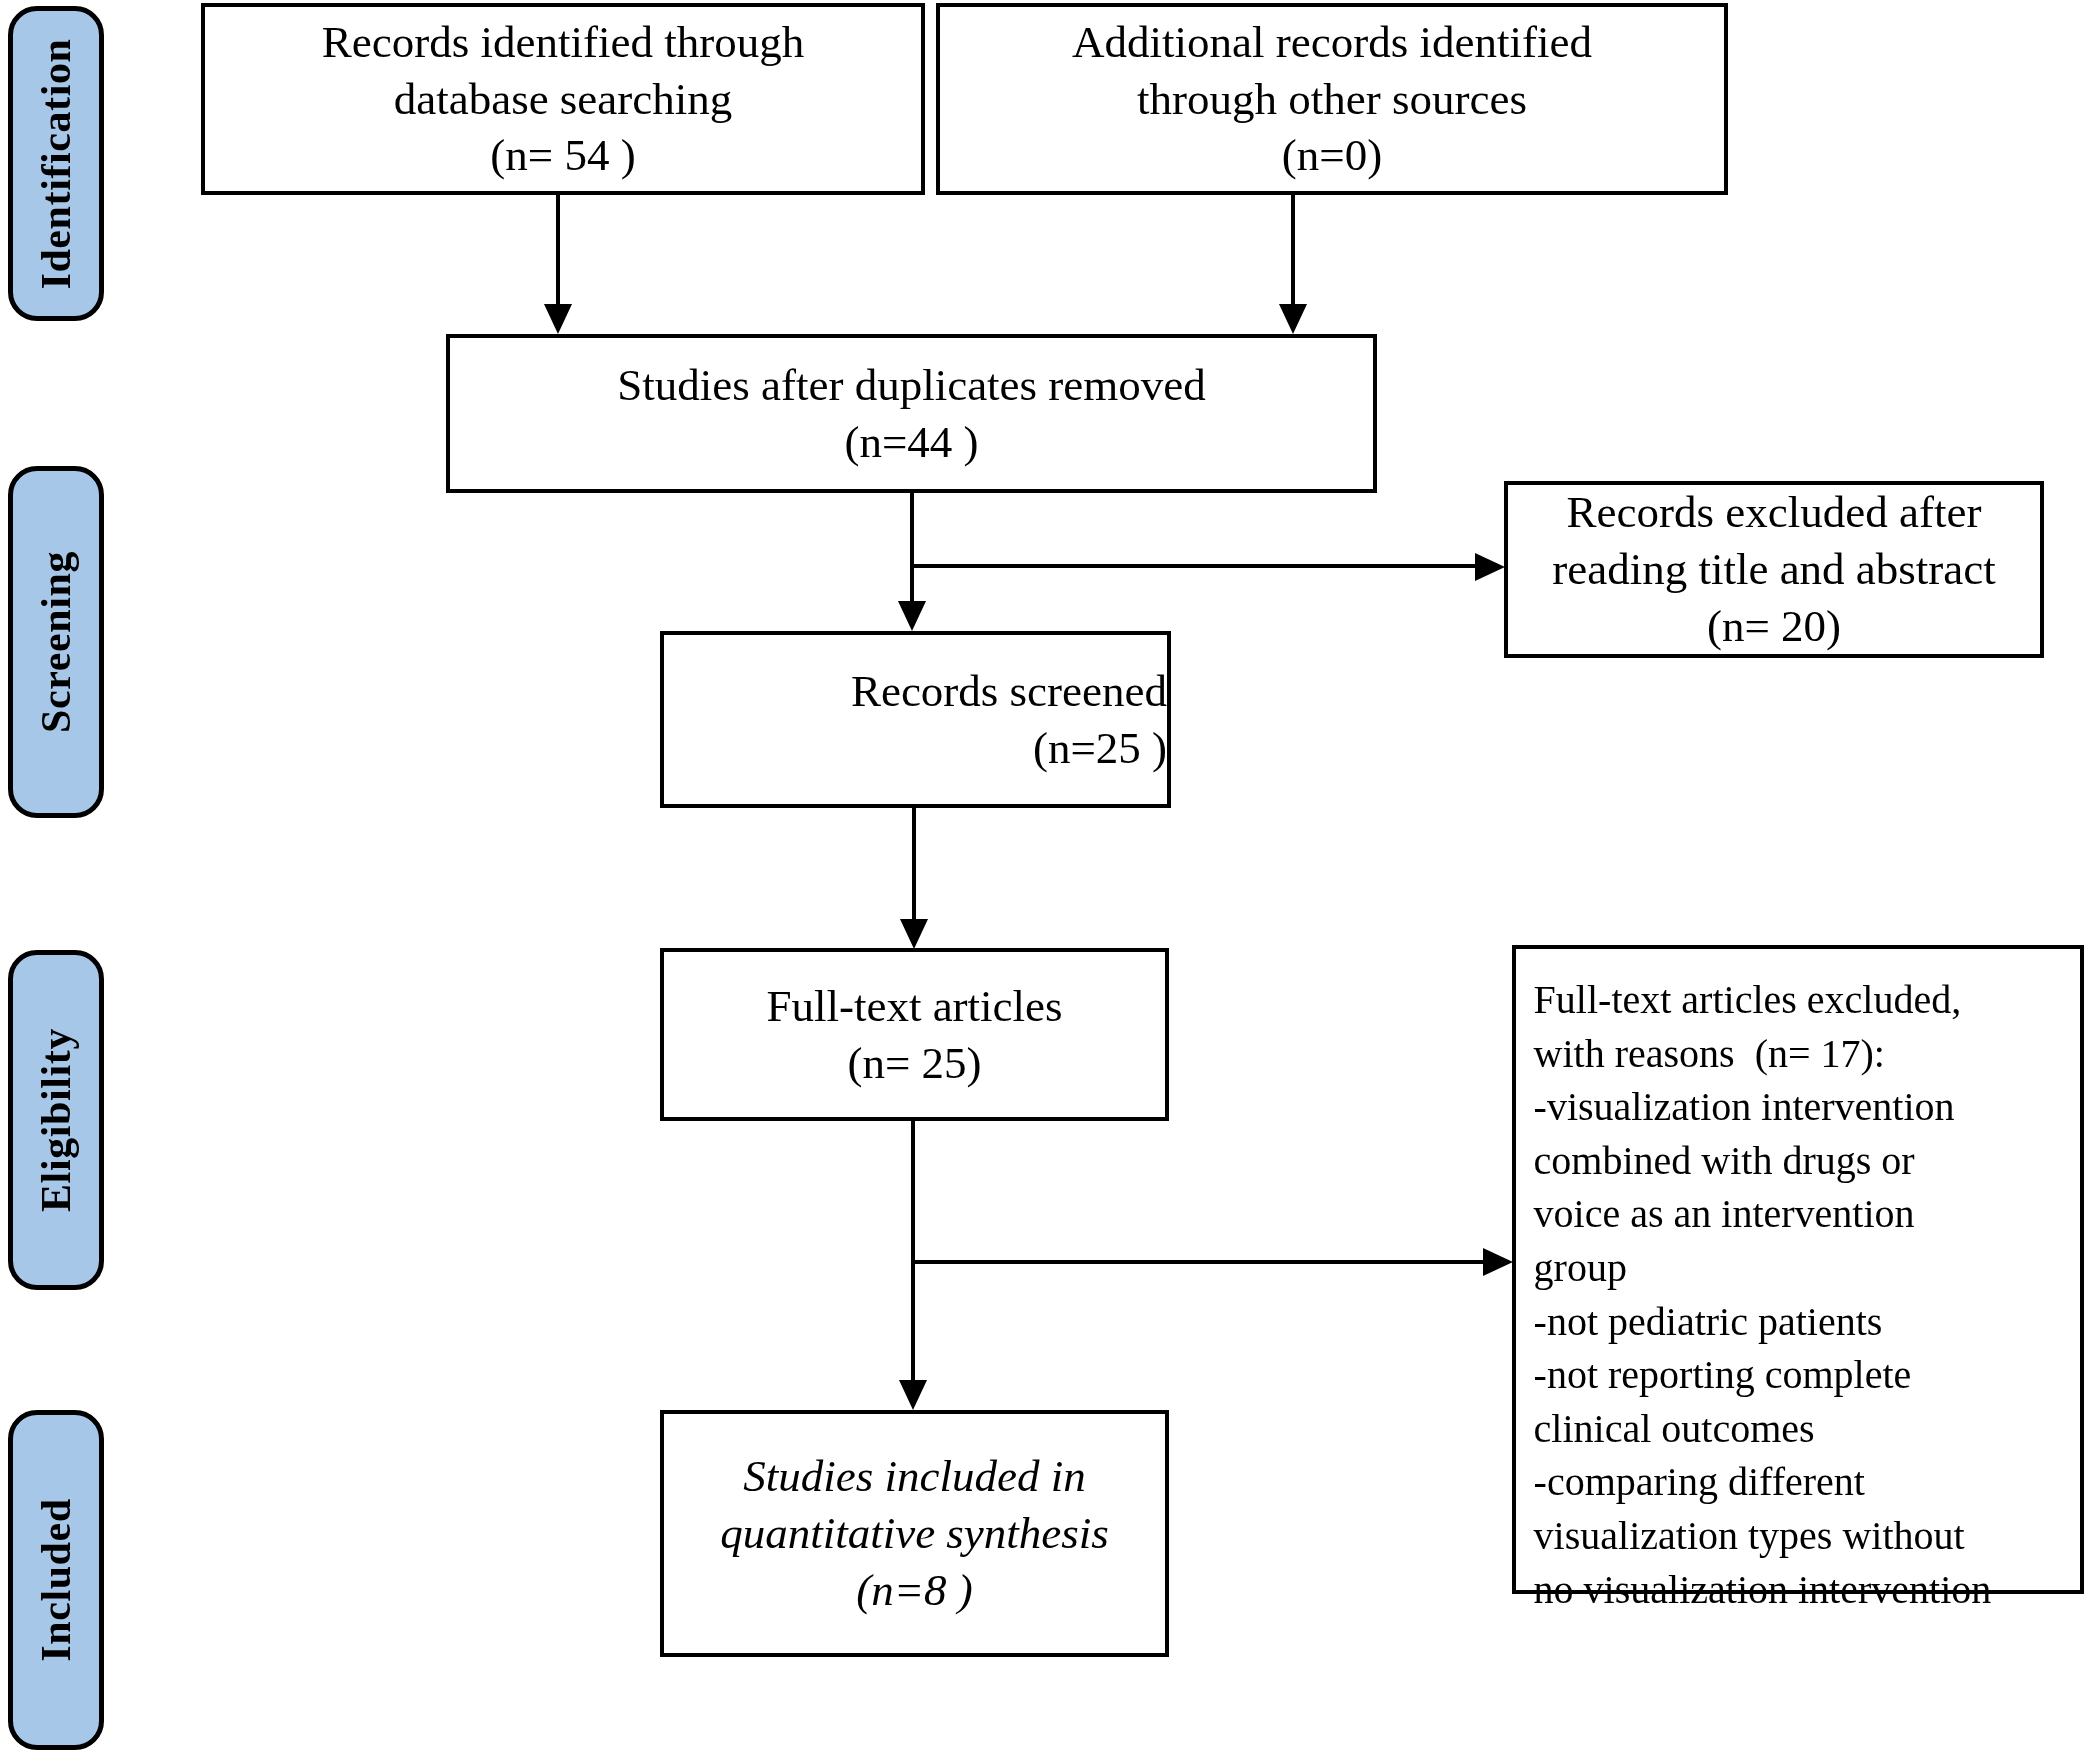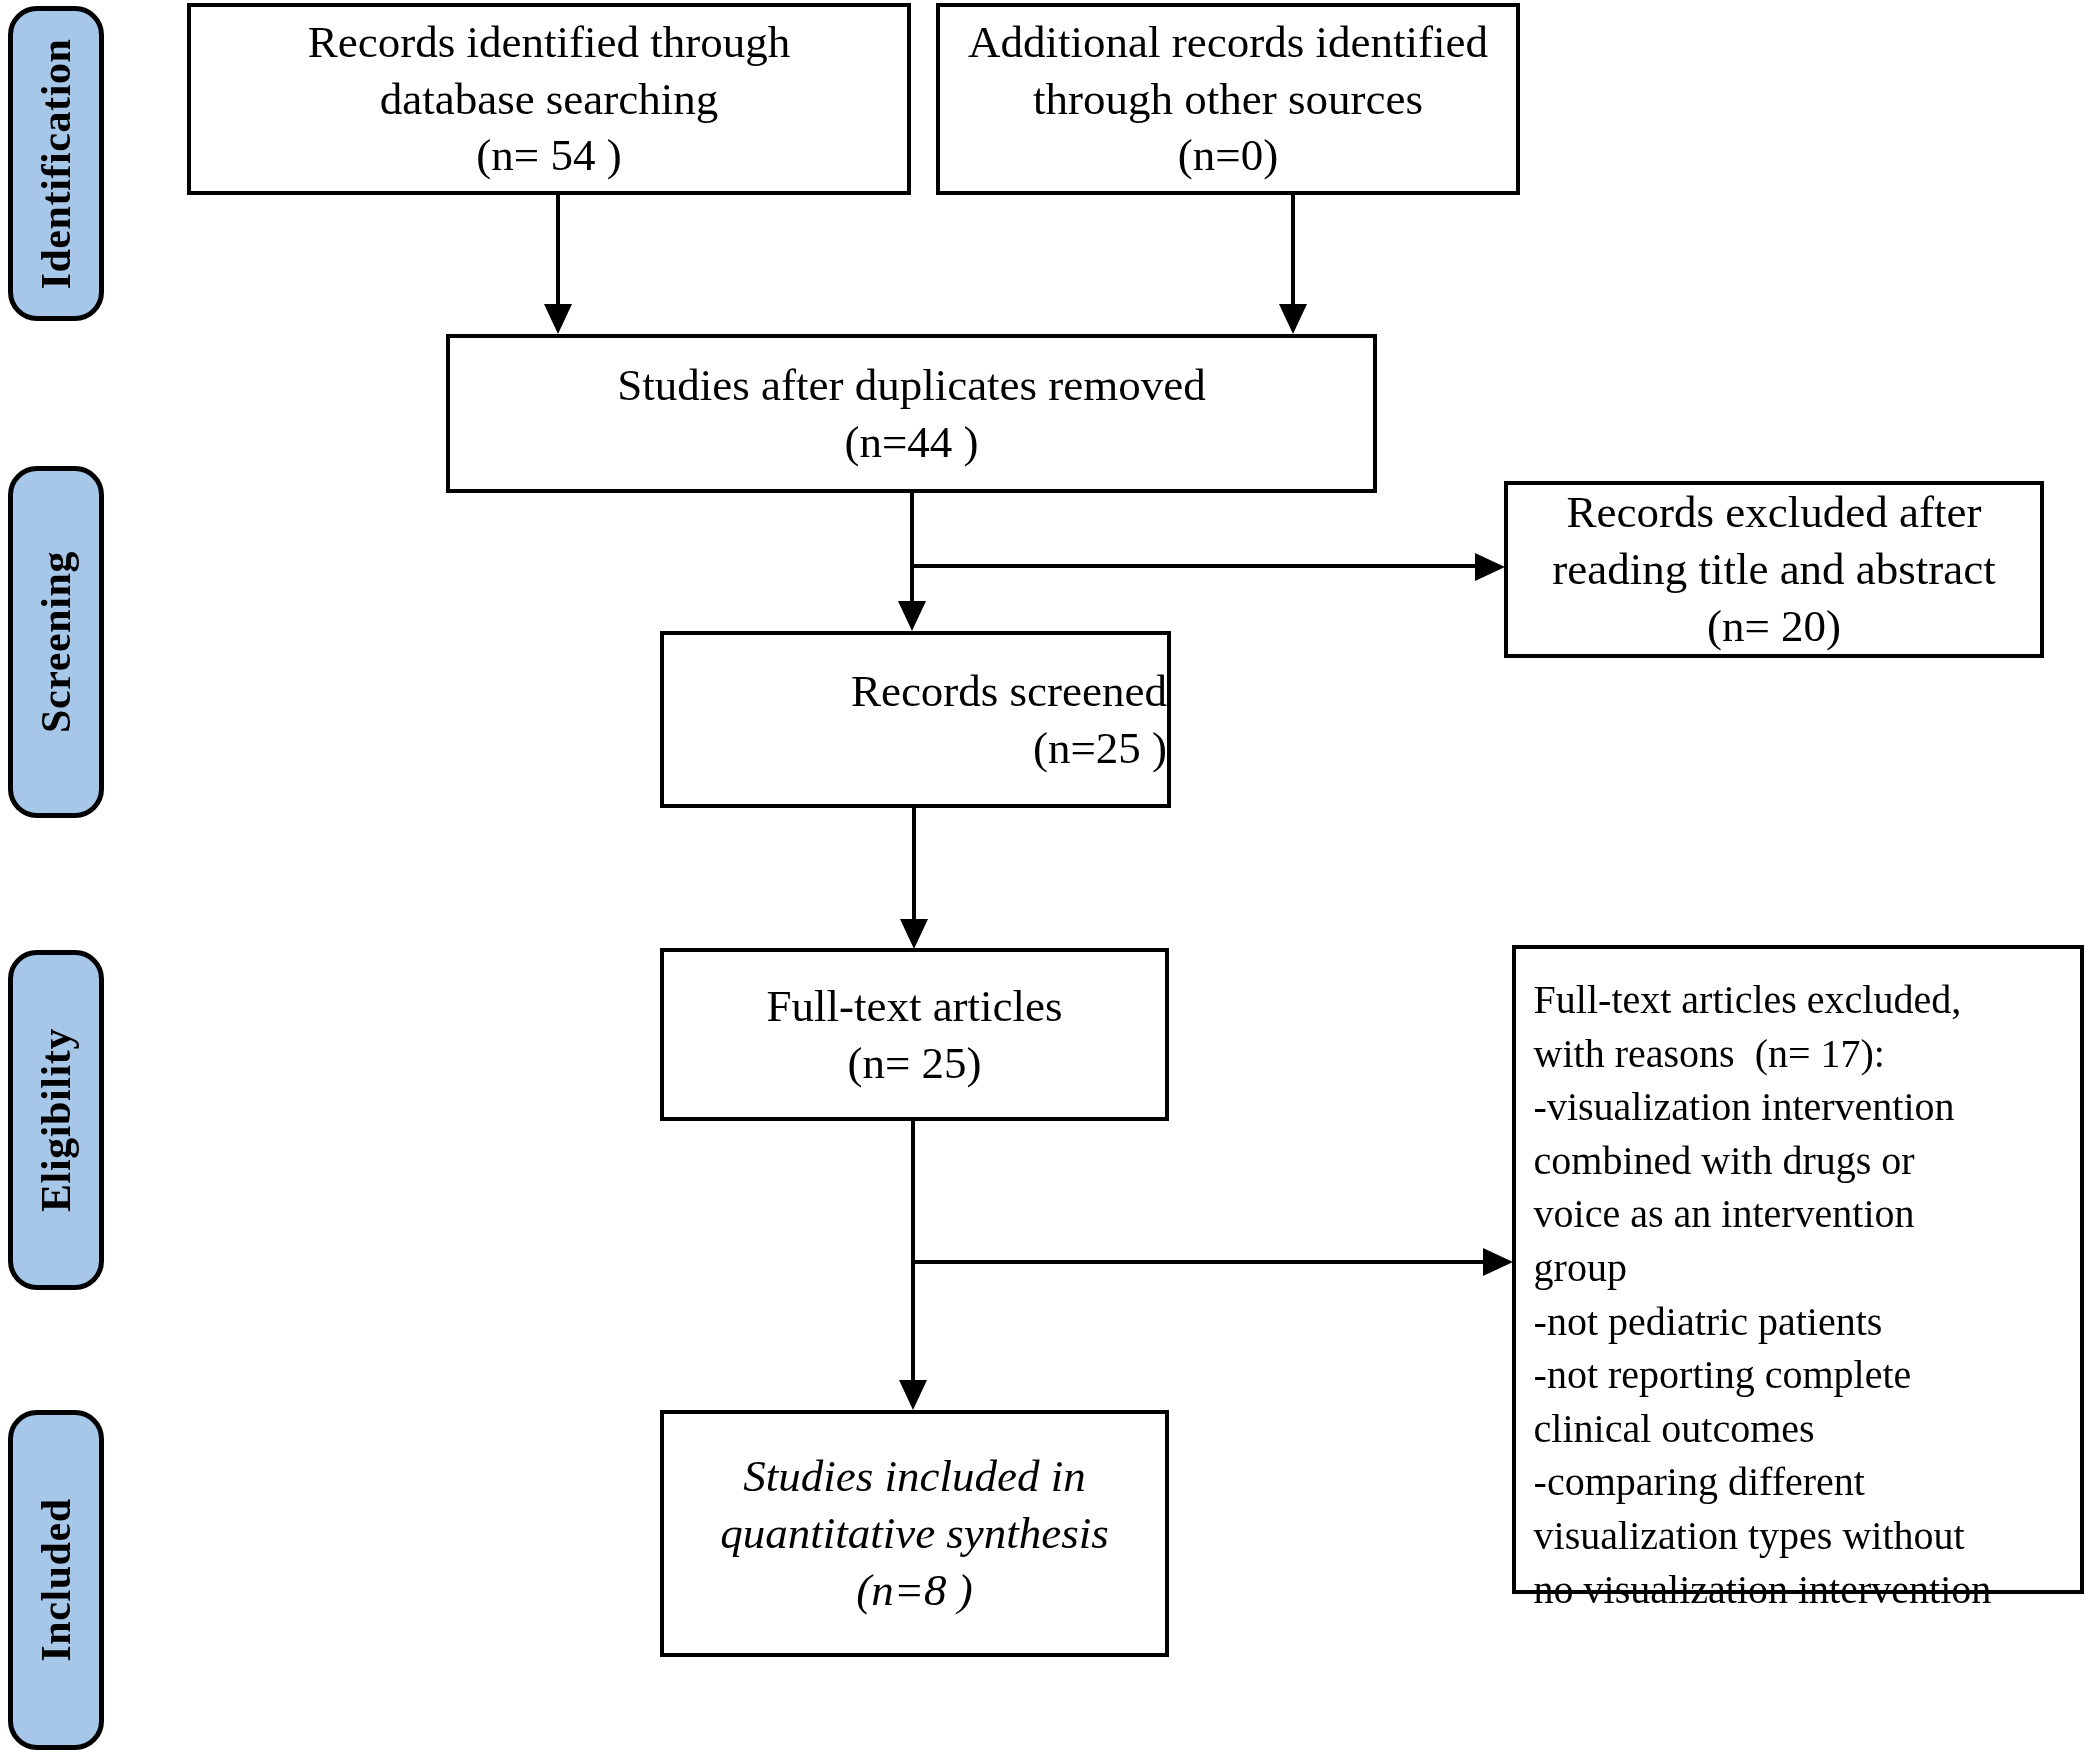--- a/index.html
+++ b/index.html
@@ -98,26 +98,26 @@
   <div class="stage" style="left:7.6px; top:466px; width:96px; height:352px;">
     <span class="stage-label">Screening</span>
   </div>
   <div class="stage" style="left:7.6px; top:950px; width:96px; height:340px;">
     <span class="stage-label">Eligibility</span>
   </div>
   <div class="stage" style="left:7.6px; top:1410px; width:96px; height:340px;">
     <span class="stage-label">Included</span>
   </div>
 
-  <div class="node" style="left:187px; top:3.1px; width:724px; height:192px;">
+  <div class="node" style="left:201px; top:3.1px; width:724px; height:192px;">
     <div class="bl">Records identified through</div>
     <div class="bl">database searching</div>
     <div class="bl">(n= 54 )</div>
   </div>
-  <div class="node" style="left:936px; top:3.1px; width:584px; height:192px;">
+  <div class="node" style="left:936px; top:3.1px; width:792px; height:192px;">
     <div class="bl">Additional records identified</div>
     <div class="bl">through other sources</div>
     <div class="bl">(n=0)</div>
   </div>
 
   <div class="vline" style="left:556px; top:195px; height:110px;"></div>
   <div class="arrow-down" style="left:544px; top:304px;"></div>
   <div class="vline" style="left:1291px; top:195px; height:110px;"></div>
   <div class="arrow-down" style="left:1279px; top:304px;"></div>
 

